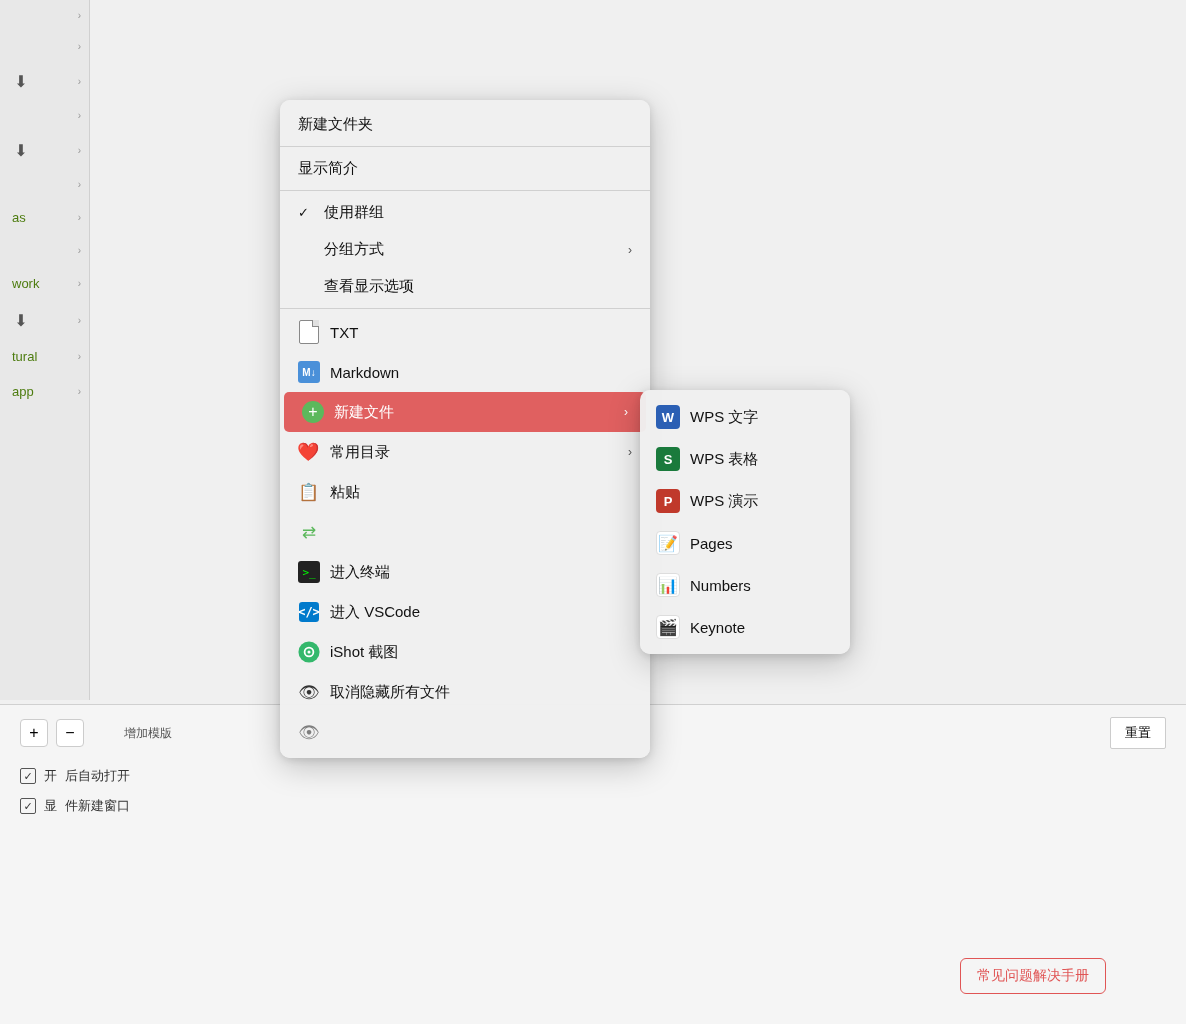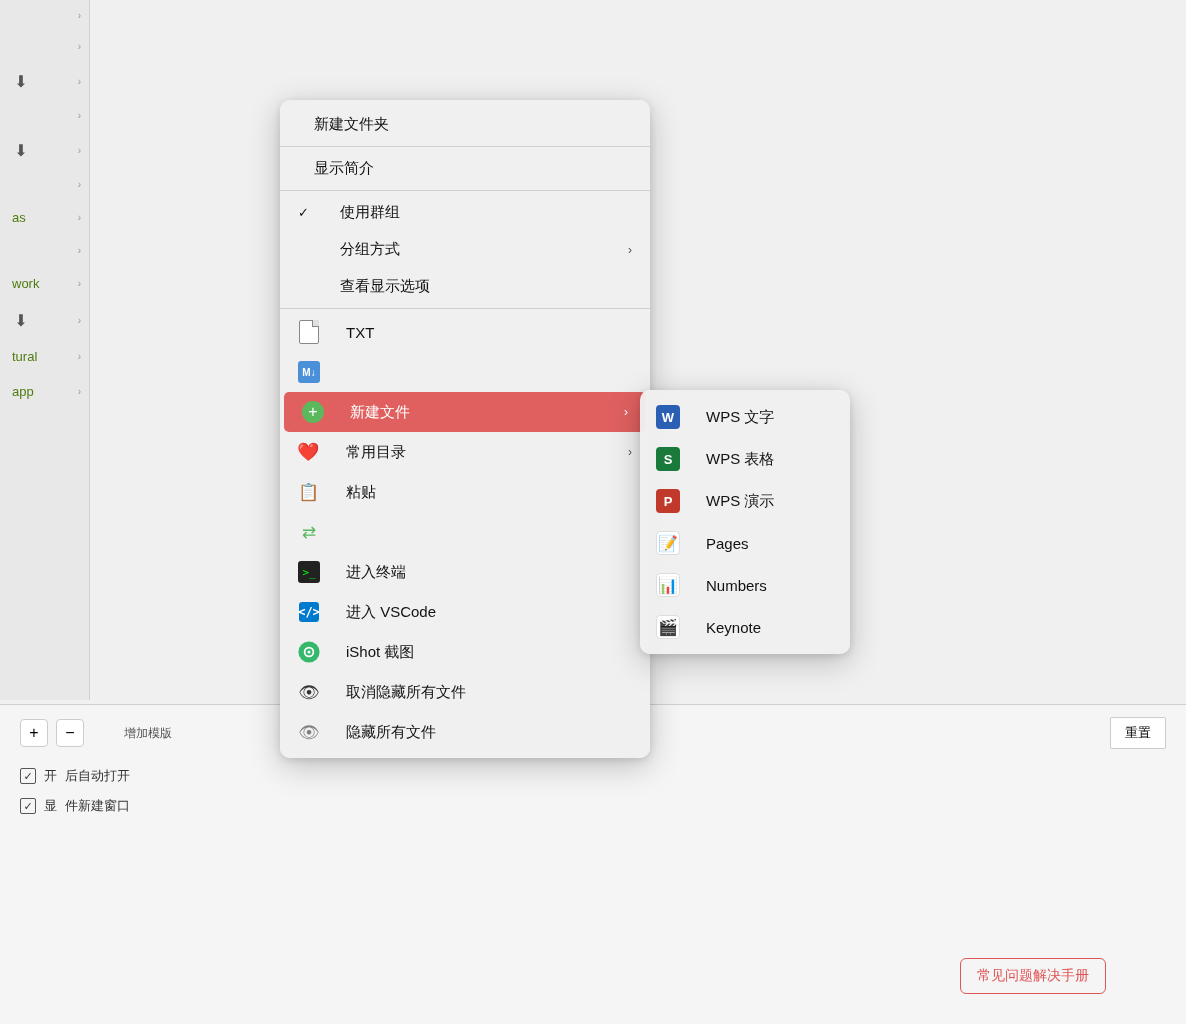--- a/index.html
+++ b/index.html
@@ -184,21 +184,20 @@
     }
 
     .menu-chevron {
       margin-left: auto;
       font-size: 12px;
       color: #555;
     }
 
     .menu-label {
       flex: 1;
-      margin-left: 16px;
     }
 
     
     .submenu {
       position: absolute;
       top: 390px;
       left: 640px;
       width: 210px;
       background: rgba(240, 240, 240, 0.97);
       border-radius: 10px;
@@ -457,20 +456,21 @@
     <span class="menu-icon">
       <div class="txt-icon"></div>
     </span>
     <span class="menu-label">TXT</span>
   </div>
 
   <div class="menu-item">
     <span class="menu-icon">
       <div class="md-icon">M↓</div>
     </span>
+    <span class="menu-label">Markdown</span>
   </div>
 
   <div class="menu-item active-highlight">
     <span class="menu-icon">
       <div class="newfile-icon">+</div>
     </span>
     <span class="menu-label">新建文件</span>
     <span class="menu-chevron">›</span>
   </div>
 
@@ -517,21 +517,20 @@
     <span class="menu-label">iShot 截图</span>
   </div>
 
   <div class="menu-item">
     <span class="menu-icon eye-icon">👁</span>
     <span class="menu-label">取消隐藏所有文件</span>
   </div>
 
   <div class="menu-item">
     <span class="menu-icon eye-slash-icon" style="filter:grayscale(1);opacity:0.6;">👁</span>
-    <span class="menu-label">隐藏所有文件</span>
   </div>
 
 </div>
 
 <div class="submenu">
 
   <div class="submenu-item">
     <div class="submenu-icon wps-w">W</div>
     <span class="menu-label">WPS 文字</span>
   </div>

